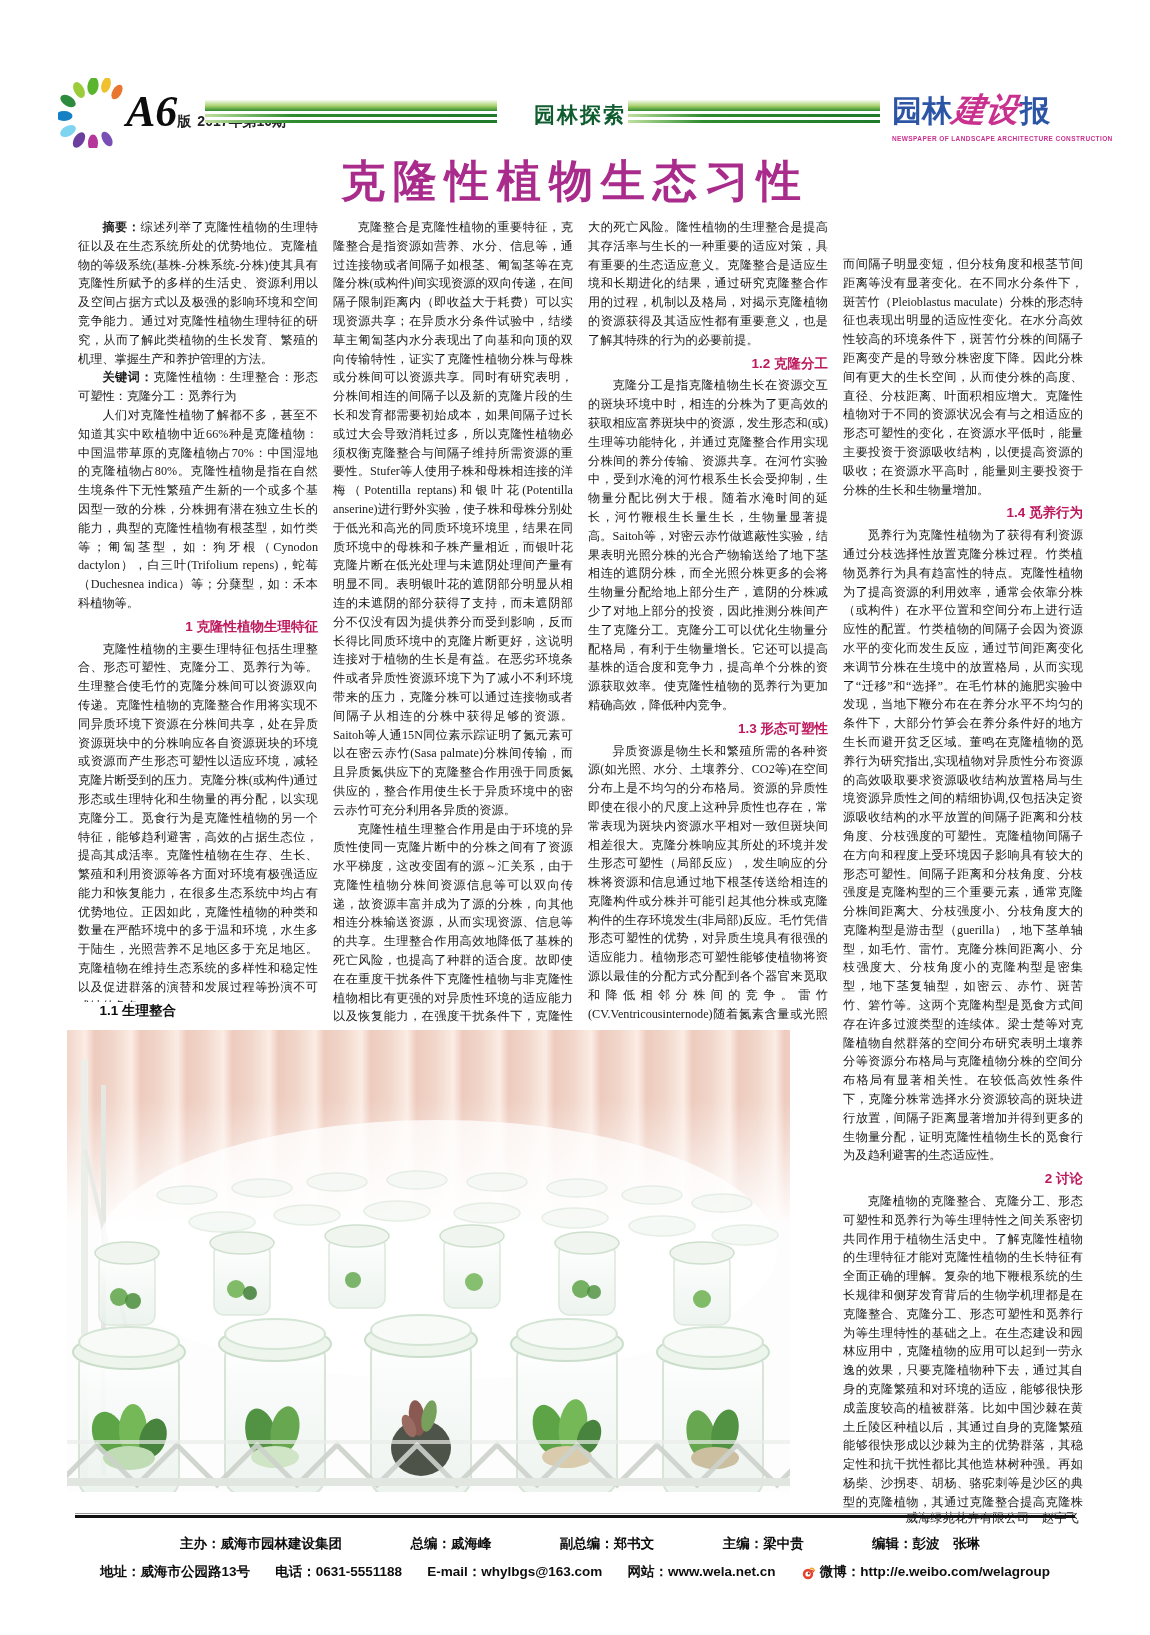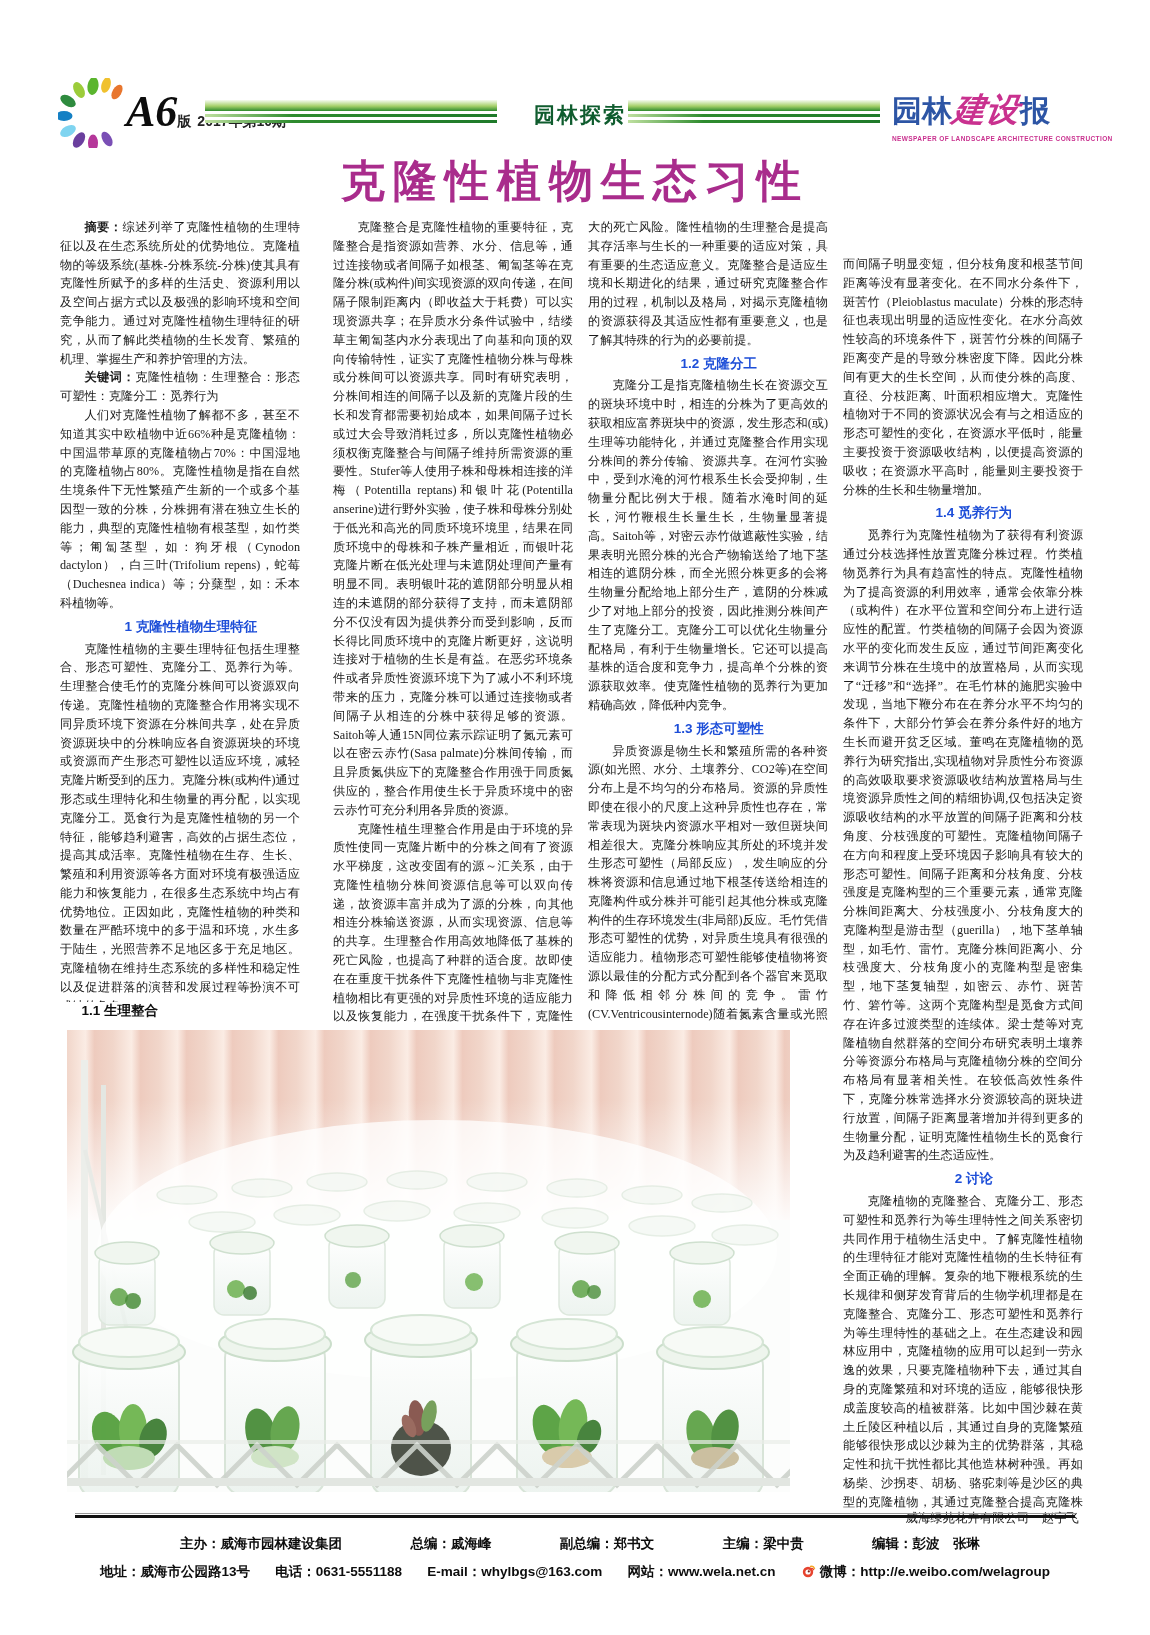--- a/index.html
+++ b/index.html
@@ -28,43 +28,43 @@
   .masthead .b { color:#2d55a5; font-family:"Liberation Sans", sans-serif; font-weight:800; font-size:30px; }
   .masthead .p { color:#c9318f; font-family:"Liberation Serif", serif; font-weight:700; font-style:italic; font-size:33px; transform:skewX(-8deg); display:inline-block; margin:0 1px; }
   .masthead .tagline { display:block; margin-top:2px; font-family:"Liberation Sans", sans-serif; font-size:6.5px; letter-spacing:.4px; color:#c9318f; font-weight:700; }
   
   .title { position:absolute; left:0; top:152px; width:1150px; text-align:center;
     font-family:"Liberation Sans", sans-serif; font-weight:800; font-size:44px; letter-spacing:8px; color:#a92c8c; }
   
   .col { position:absolute; top:218px; width:240px; font-size:12.2px; line-height:18.8px;
     text-align:justify; overflow:hidden; }
   .col .flow { overflow:hidden; }
-  #col1 { left:60px;  height:804px; }
+  #col1 { left:78px;  height:804px; }
   #col2 { left:333px; height:804px; }
   #col3 { left:588px; height:804px; }
   #col4 { left:843px; height:1274px;margin-top:37px; }
   #col1 .flow, #col4 .flow { height:calc(100% - 20px); }
   .para { text-indent:2em; }
   .para-cont { text-indent:0; }
   .b-label { font-family:"Liberation Sans", sans-serif; font-weight:700; }
-  .h-num { font-family:"Liberation Sans", sans-serif; font-weight:700; font-size:13.5px; color:#1d4ed8;
-    text-align:center; text-indent:1.6em; margin:5px 0 3px; }
+  .h-num { font-family:"Liberation Sans", sans-serif; font-weight:700; font-size:13.5px; color:#be185d;
+    text-align:right; text-indent:1.6em; margin:5px 0 3px; }
   .h-bottom { font-family:"Liberation Sans", sans-serif; font-weight:700; font-size:13.5px; color:#0d0d0d;
     text-indent:1.6em; text-align:left; }
   .byline { text-align:right; padding-right:4px; font-size:12.4px; }
   
   .photo { position:absolute; left:67px; top:1030px; width:723px; height:462px; overflow:hidden; background:#fbf6f2; }
   
   .rule { position:absolute; left:75px; top:1513px; width:1000px; height:5px;
     border-top:1px solid #999; background:#111; background-clip:content-box; padding-top:1px; }
   .foot { position:absolute; left:100px; width:950px; display:flex; justify-content:space-between;
     font-family:"Liberation Sans", sans-serif; font-weight:700; font-size:13.5px; color:#0d0d0d; white-space:nowrap; }
   .foot-1 { top:1535px; padding:0 70px 0 80px;text-align:right; }
   .foot-2 { top:1563px; }
-  .weibo-item { display:flex; align-items:flex-start; gap:4px; }
+  .weibo-item { display:flex; align-items:center; gap:4px; }
 </style>
 </head>
 <body>
 
 <div class="page">
 
   <div class="hdr">
     <div class="petal-logo">
       <svg width="70" height="70" viewBox="0 0 70 70">
         <g>

